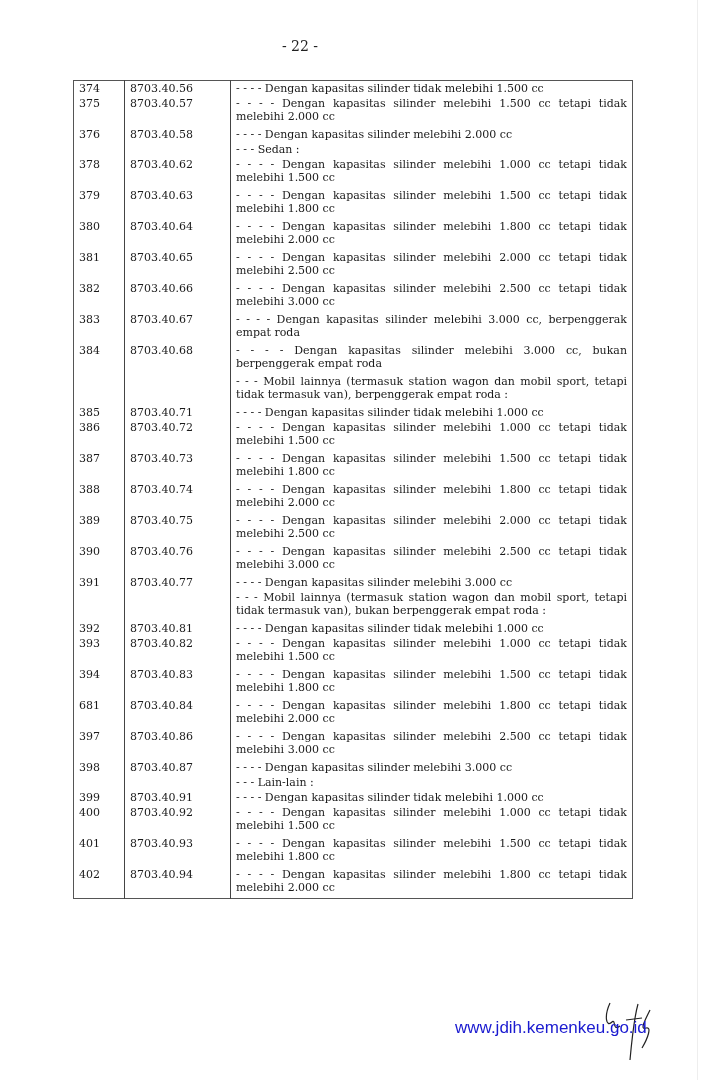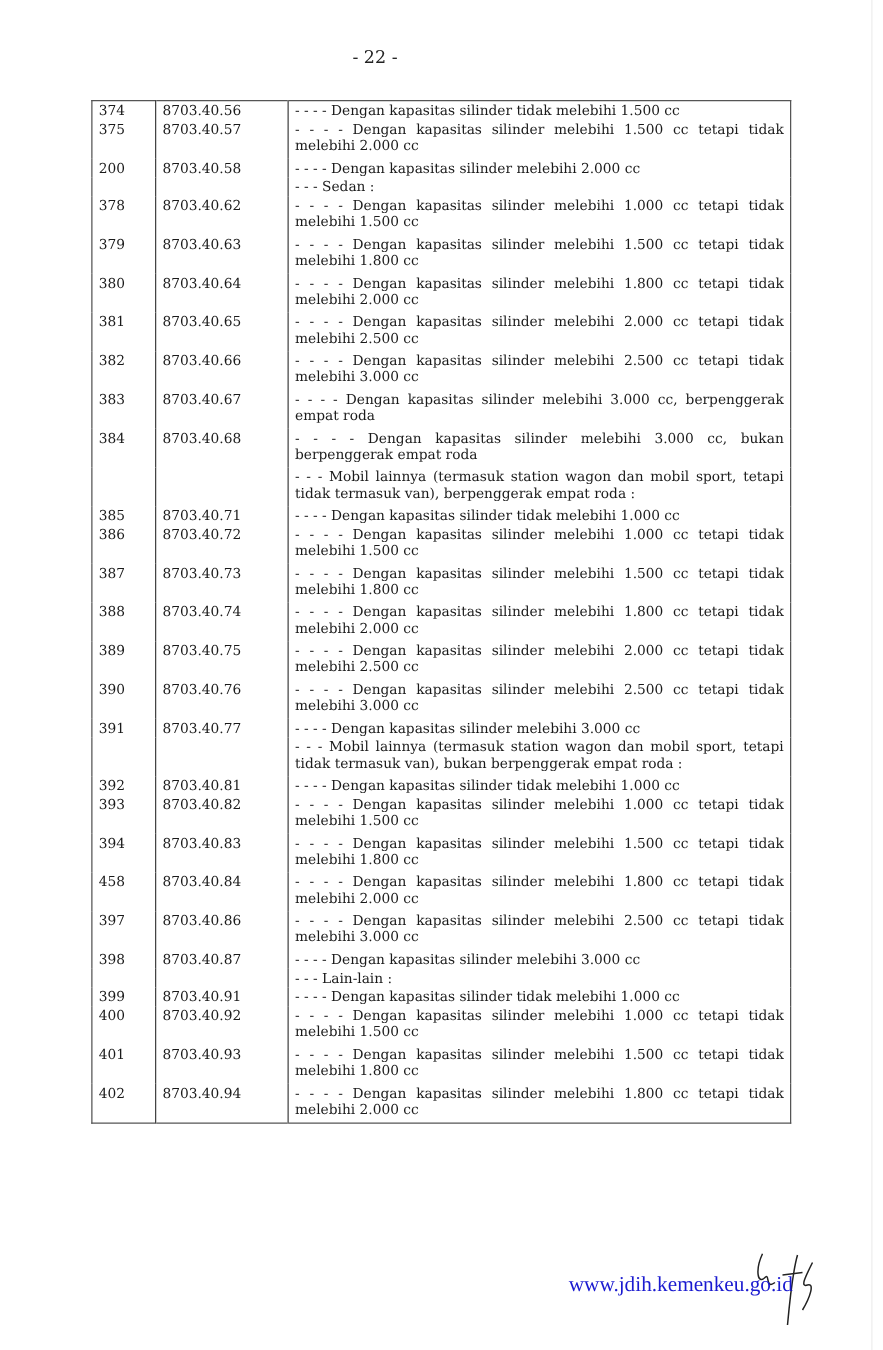--- a/index.html
+++ b/index.html
@@ -9,21 +9,21 @@
               font-size:14px; color:#222; }
   table.tariff { position:absolute; top:80px; left:73px; width:560px;
                  border-collapse:collapse; font-size:11px; line-height:13px;
                  border:1px solid #555; }
   table.tariff td { vertical-align:top; padding:0 5px; }
   td.c-no { width:40px; text-align:left; border-right:1.5px solid #444; }
   td.c-code { width:95px; border-right:1.5px solid #444; padding-left:7px; }
   td.c-desc { text-align:justify; padding-left:7px; padding-right:9px;margin-left:34px; }
   tr.row td { padding-top:1px; padding-bottom:4px; }
   tr.row.tight td { padding-bottom:1px; }
-  .footer-url { position:absolute; left:455px; top:1018px; font-family:Liberation Serif, serif;
+  .footer-url { position:absolute; left:455px; top:1018px; font-family:Liberation Sans, sans-serif;
                 font-size:17px; color:#1a1ad0; }
   .signature { position:absolute; left:590px; top:998px; width:80px; height:70px; }
   .edge { position:absolute; right:8px; top:0; width:1px; height:1080px; background:#eee; }
 </style>
 </head>
 <body>
 
 <div class="page-num">- 22 -</div>
 
 <table class="tariff">
@@ -32,21 +32,21 @@
         <td class="c-no">374</td>
         <td class="c-code">8703.40.56</td>
         <td class="c-desc">- - - - Dengan kapasitas silinder tidak melebihi 1.500 cc</td>
       </tr>
       <tr class="row">
         <td class="c-no">375</td>
         <td class="c-code">8703.40.57</td>
         <td class="c-desc">- - - - Dengan kapasitas silinder melebihi 1.500 cc tetapi tidak melebihi 2.000 cc</td>
       </tr>
       <tr class="row tight">
-        <td class="c-no">200</td>
+        <td class="c-no">376</td>
         <td class="c-code">8703.40.58</td>
         <td class="c-desc">- - - - Dengan kapasitas silinder melebihi 2.000 cc</td>
       </tr>
       <tr class="row tight">
         <td class="c-no"></td>
         <td class="c-code"></td>
         <td class="c-desc">- - - Sedan :</td>
       </tr>
       <tr class="row">
         <td class="c-no">378</td>
@@ -137,21 +137,21 @@
         <td class="c-no">393</td>
         <td class="c-code">8703.40.82</td>
         <td class="c-desc">- - - - Dengan kapasitas silinder melebihi 1.000 cc tetapi tidak melebihi 1.500 cc</td>
       </tr>
       <tr class="row">
         <td class="c-no">394</td>
         <td class="c-code">8703.40.83</td>
         <td class="c-desc">- - - - Dengan kapasitas silinder melebihi 1.500 cc tetapi tidak melebihi 1.800 cc</td>
       </tr>
       <tr class="row">
-        <td class="c-no">458</td>
+        <td class="c-no">681</td>
         <td class="c-code">8703.40.84</td>
         <td class="c-desc">- - - - Dengan kapasitas silinder melebihi 1.800 cc tetapi tidak melebihi 2.000 cc</td>
       </tr>
       <tr class="row">
         <td class="c-no">397</td>
         <td class="c-code">8703.40.86</td>
         <td class="c-desc">- - - - Dengan kapasitas silinder melebihi 2.500 cc tetapi tidak melebihi 3.000 cc</td>
       </tr>
       <tr class="row tight">
         <td class="c-no">398</td>

